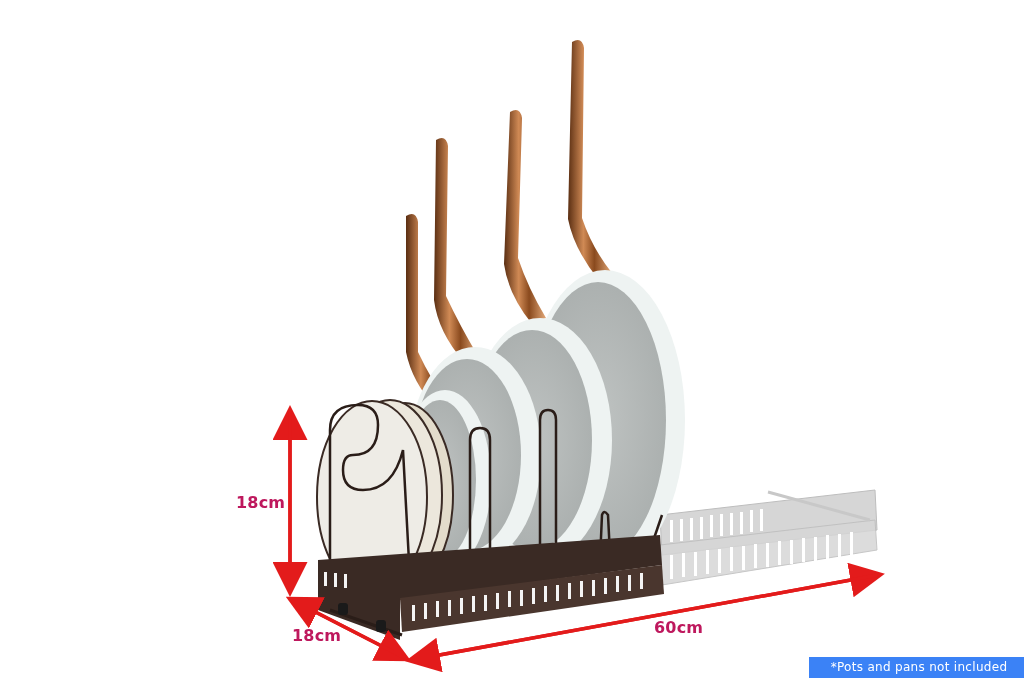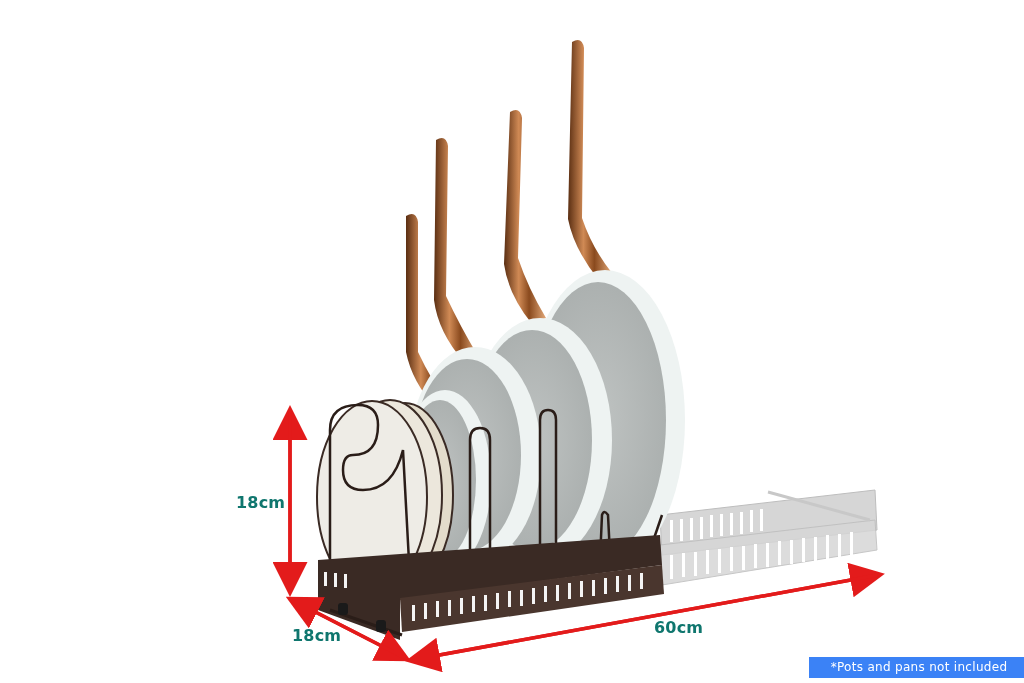--- a/index.html
+++ b/index.html
@@ -1,19 +1,19 @@
 <!DOCTYPE html>
 <html><head>
 <meta charset="utf-8">
 <style>
   html, body { margin: 0; padding: 0; background: #ffffff; }
   body { width: 1024px; height: 683px; position: relative; overflow: hidden;
          font-family: "DejaVu Sans", "Liberation Sans", sans-serif; }
   #scene { position: absolute; left: 0; top: 0; width: 1024px; height: 683px; }
-  .dim-label { position: absolute; font-size: 16px; font-weight: bold; color: #0f766e; letter-spacing: 0.2px; }
+  .dim-label { position: absolute; font-size: 16px; font-weight: bold; color: #be185d; letter-spacing: 0.2px; }
   #lbl-height { left: 236px; top: 493px; }
   #lbl-depth { left: 292px; top: 626px; }
   #lbl-length { left: 654px; top: 618px; }
   #disclaimer { position: absolute; left: 809px; top: 657px; width: 220px; height: 21px;
                 background: #3b82f6; color: #fff; font-size: 12px; line-height: 21px;
                 text-align: center; letter-spacing: 0.3px; }
 </style>
 </head>
 <body>
 

